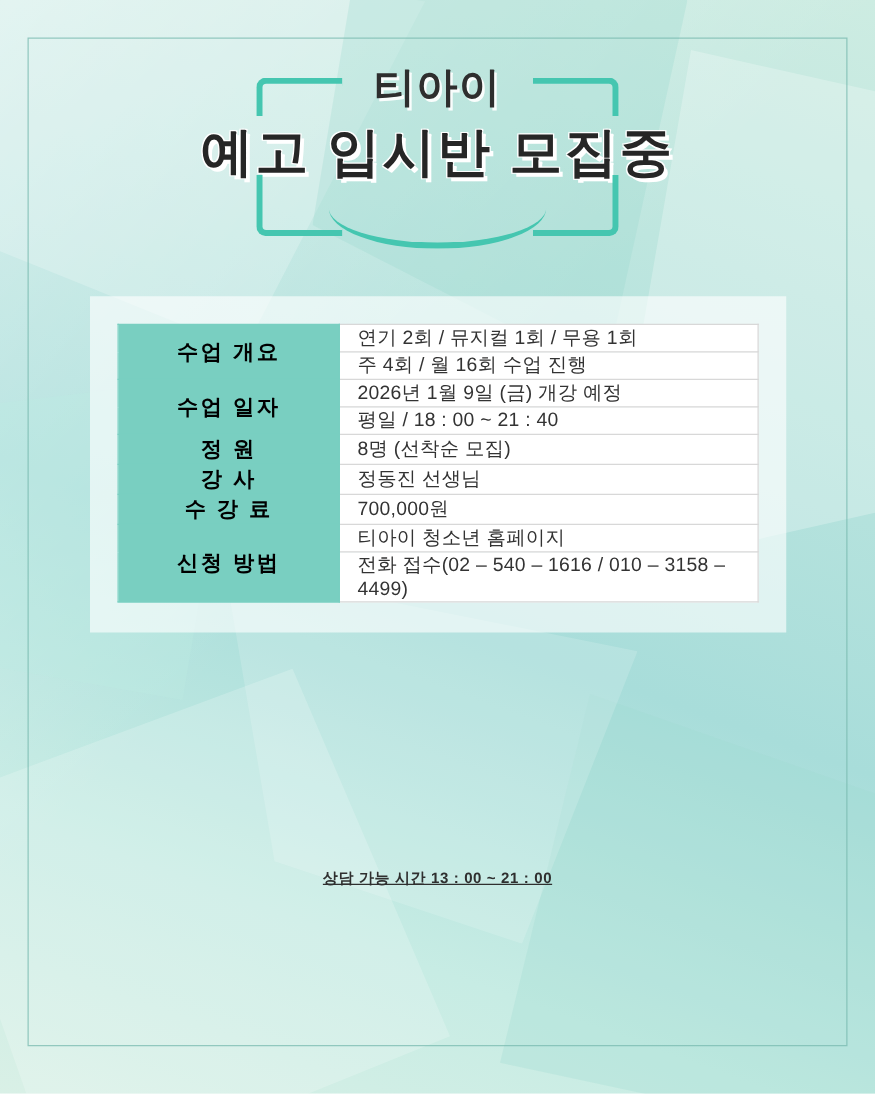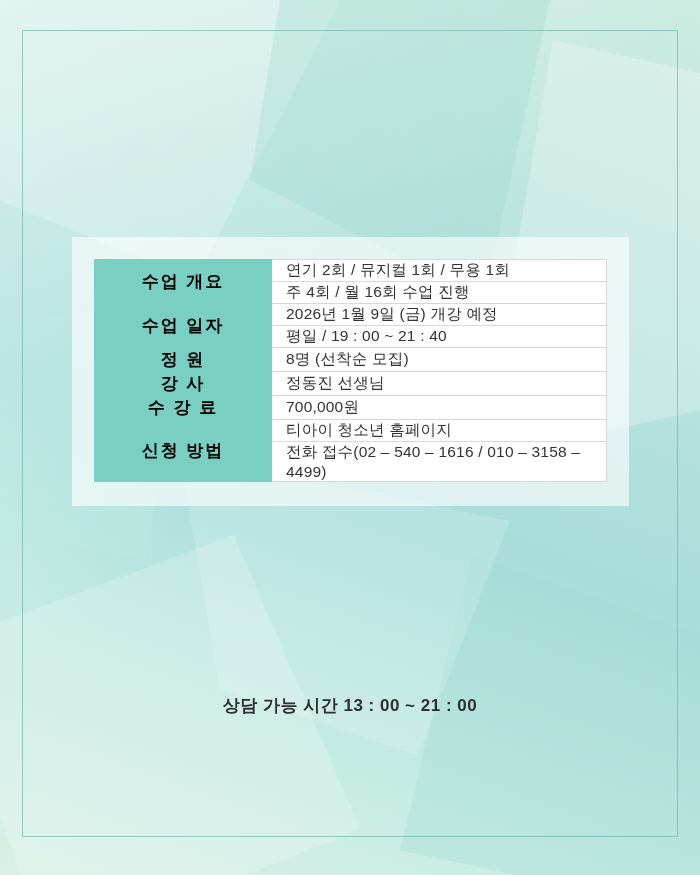--- a/index.html
+++ b/index.html
@@ -239,59 +239,75 @@
     text-align: center;
   }
   .footer .line1 {
     font-size: 19px;
     font-weight: bold;
     color: #2f2f2f;
     letter-spacing: 0.5px;
   }
   .footer .line2 {
     margin-top: 16px;
-    font-size: 17px;
+    font-size: 12px;
     font-weight: bold;
     color: #2f2f2f;
     letter-spacing: 0.5px;
+    text-decoration: underline;
   }
 </style>
 </head>
 <body>
 
 <div class="poster">
 
   <div class="facet f1"></div>
   <div class="facet f2"></div>
   <div class="facet f3"></div>
   <div class="facet f4"></div>
   <div class="facet f5"></div>
   <div class="facet f6"></div>
   <div class="facet f7"></div>
 
   <div class="frame"></div>
 
+  <div class="header">
+    <div class="title-wrap">
+      <div class="bracket-top">
+        <div class="bl"></div>
+        <div class="br"></div>
+        <div class="title-small">티아이</div>
+      </div>
+      <div class="title-main">예고 입시반 모집중</div>
+      <div class="bracket-bottom">
+        <div class="bl"></div>
+        <div class="br"></div>
+        <div class="curve"></div>
+      </div>
+    </div>
+  </div>
 
   <div class="card">
     <table class="info">
       <tbody>
         <tr>
           <td class="label" rowspan="2">수업 개요</td>
           <td>연기 2회 / 뮤지컬 1회 / 무용 1회</td>
         </tr>
         <tr>
           <td>주 4회 / 월 16회 수업 진행</td>
         </tr>
 
         <tr>
           <td class="label" rowspan="2">수업 일자</td>
           <td class="bold-val">2026년 1월 9일 (금) 개강 예정</td>
         </tr>
         <tr>
-          <td>평일 / 19 : 00 ~ 21 : 40</td>
+          <td>평일 / 18 : 00 ~ 21 : 40</td>
         </tr>
 
         <tr>
           <td class="label">정      원</td>
           <td>8명 (선착순 모집)</td>
         </tr>
 
         <tr>
           <td class="label">강      사</td>
           <td>정동진 선생님</td>

